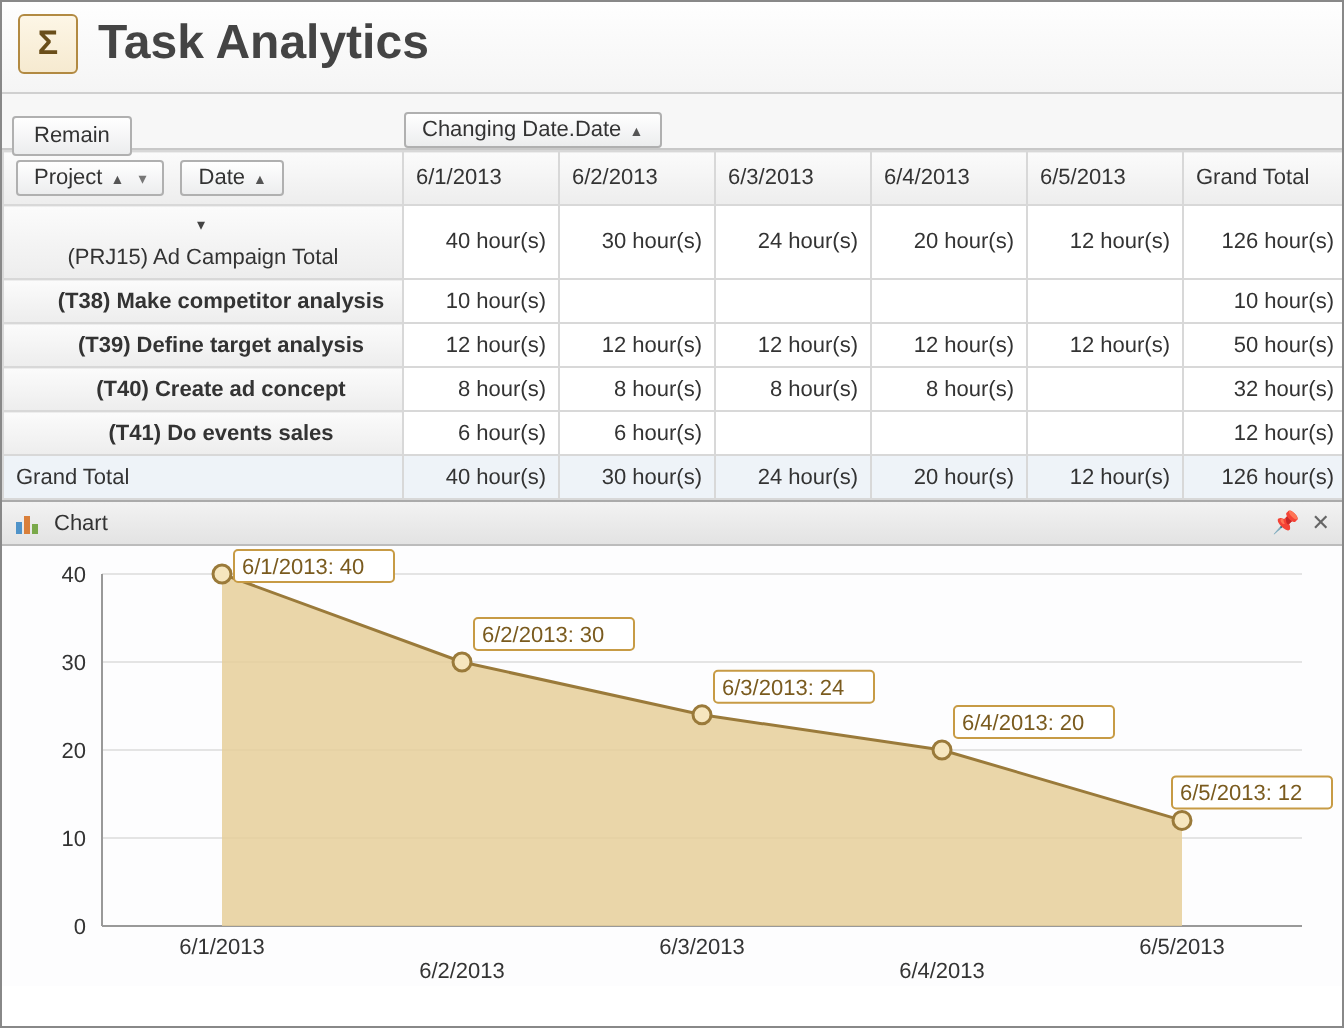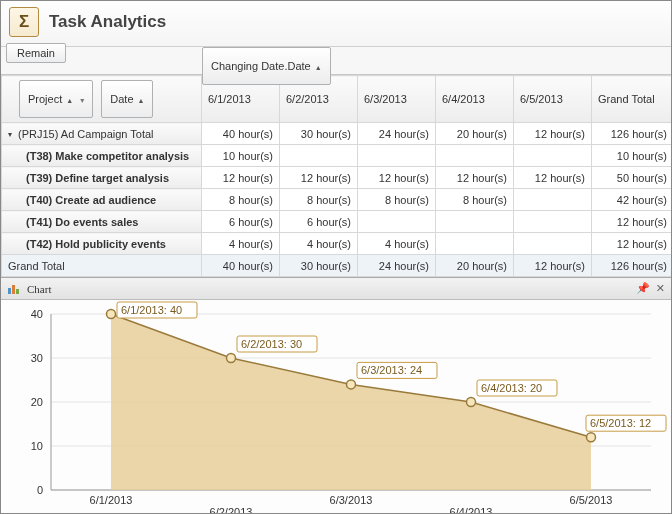--- a/index.html
+++ b/index.html
@@ -30,27 +30,27 @@
     background: linear-gradient(#fdf6e6,#f6ead0);
     display: flex;
     align-items: center;
     justify-content: center;
     font-size: 17px;
     font-weight: bold;
     color: #6a4e1a;
     margin-right: 10px;
   }
   .header-title {
-    font-size: 17px;
+    font-size: 24px;
     font-weight: bold;
     color: #444;
   }
   .controls-row {
     display: flex;
-    align-items: flex-start;
+    align-items: flex-end;
     height: 28px;
     border-bottom: 1px solid #c8c8c8;
     background: #f7f7f7;
   }
   .btn {
     border: 1px solid #b0b0b0;
     background: linear-gradient(#ffffff,#ecedee);
     padding: 3px 10px;
     font-size: 11px;
     color: #333;
@@ -60,21 +60,21 @@
   }
   .dropzone {
     flex: 0 0 196px;
   }
   .pill {
     display: inline-flex;
     align-items: center;
     gap: 4px;
     border: 1px solid #b0b0b0;
     background: linear-gradient(#ffffff,#ecedee);
-    padding: 12px 8px;
+    padding: 2px 8px;
     font-size: 11px;
     color: #333;
     border-radius: 2px;
     cursor: pointer;
     margin-left: 5px;
   }
   .pill .arrow-up::after {
     content: "▲";
     font-size: 7px;
     color: #555;
@@ -94,40 +94,41 @@
   }
   .grid th {
     background: linear-gradient(#fbfbfb,#ededed);
     font-weight: normal;
     text-align: left;
   }
   .rowhead-cell {
     display: flex;
     align-items: center;
     gap: 4px;
+    flex-direction: column;
   }
   .rowhead-cell.sub { padding-left: 18px; font-weight: bold; }
   .num { text-align: right; }
   .gt-row td, .gt-row th { background: #eef3f8; }
   .col-rowhead { width: 200px; }
   .col-date { width: 78px; }
   .col-gt { width: 82px; }
   .chart-panel {
     border-top: 1px solid #aaa;
   }
   .chart-header {
     background: linear-gradient(#f2f2f2,#e3e3e3);
     border-bottom: 1px solid #bcbcbc;
     display: flex;
     align-items: center;
     height: 22px;
     padding: 0 6px;
     gap: 6px;
   }
-  .chart-header-title { flex: 1; font-size: 11px; color: #333; font-family: Liberation Serif, serif; }
+  .chart-header-title { flex: 1; font-size: 11px; color: #333; }
   .chart-icons { display: flex; gap: 6px; color: #666; }
   .chart-icons span { cursor: pointer; font-size: 11px; }
   .chart-area {
     position: relative;
     width: 100%;
     height: 220px; 
     background: #fdfdfe;
   }
   svg { display: block; }
   .tick-label { font-size: 11px; fill: #333; }
@@ -169,21 +170,21 @@
       <col class="col-date">
       <col class="col-date">
       <col class="col-date">
       <col class="col-date">
       <col class="col-date">
       <col class="col-gt">
   </colgroup>
   <thead>
     <tr>
       <th>
-        <span class="pill" style="margin-left:11px">
+        <span class="pill" style="margin-left:0">
           <span>Project</span>
           <span class="arrow-up"></span>
           <span class="filter-glyph"></span>
         </span>
         <span class="pill">
           <span>Date</span>
           <span class="arrow-up"></span>
         </span>
       </th>
       <th>6/1/2013</th>
@@ -231,52 +232,39 @@
         <td class="num">12 hour(s)</td>
         <td class="num">12 hour(s)</td>
         <td class="num">12 hour(s)</td>
         <td class="num">12 hour(s)</td>
         <td class="num">12 hour(s)</td>
         <td class="num">50 hour(s)</td>
       </tr>
       <tr>
         <th>
           <div class="rowhead-cell sub">
-            <span>(T40) Create ad audience</span>
+            <span>(T40) Create ad concept</span>
           </div>
         </th>
         <td class="num">8 hour(s)</td>
         <td class="num">8 hour(s)</td>
         <td class="num">8 hour(s)</td>
         <td class="num">8 hour(s)</td>
         <td class="num"></td>
-        <td class="num">42 hour(s)</td>
+        <td class="num">32 hour(s)</td>
       </tr>
       <tr>
         <th>
           <div class="rowhead-cell sub">
             <span>(T41) Do events sales</span>
           </div>
         </th>
         <td class="num">6 hour(s)</td>
         <td class="num">6 hour(s)</td>
         <td class="num"></td>
-        <td class="num"></td>
-        <td class="num"></td>
-        <td class="num">12 hour(s)</td>
-      </tr>
-      <tr>
-        <th>
-          <div class="rowhead-cell sub">
-            <span>(T42) Hold publicity events</span>
-          </div>
-        </th>
-        <td class="num">4 hour(s)</td>
-        <td class="num">4 hour(s)</td>
-        <td class="num">4 hour(s)</td>
         <td class="num"></td>
         <td class="num"></td>
         <td class="num">12 hour(s)</td>
       </tr>
       <tr class="gt-row">
         <th>Grand Total</th>
         <td class="num">40 hour(s)</td>
         <td class="num">30 hour(s)</td>
         <td class="num">24 hour(s)</td>
         <td class="num">20 hour(s)</td>

